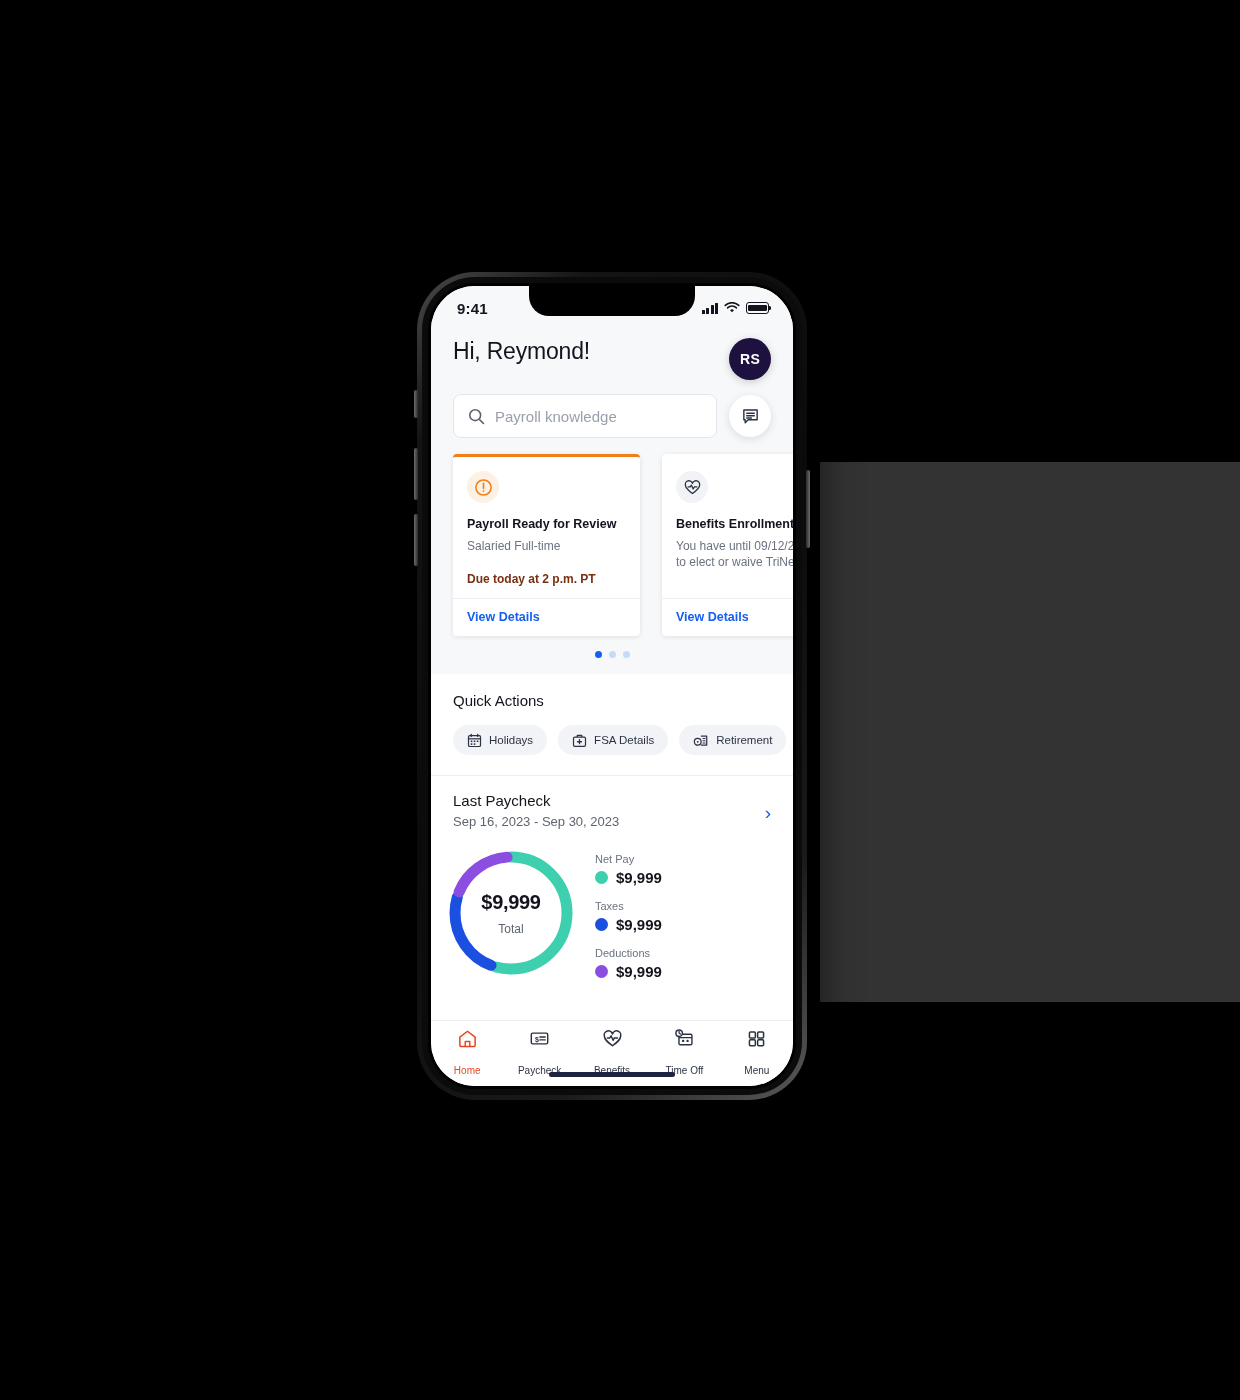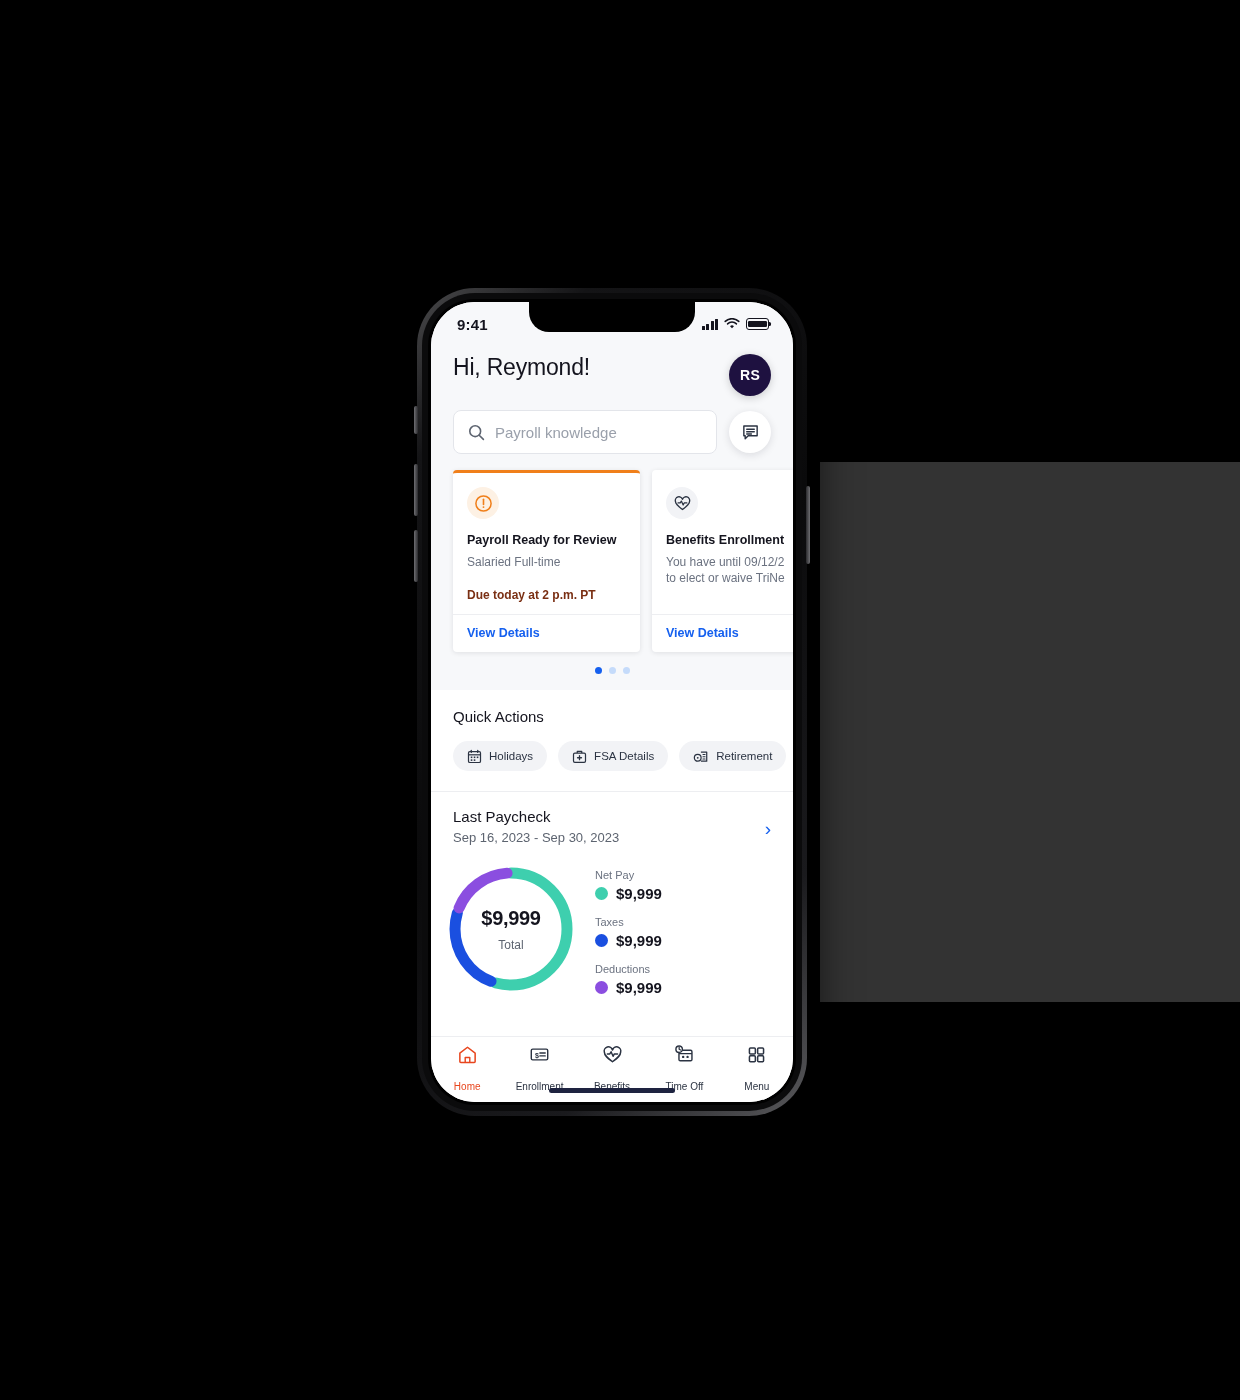--- a/index.html
+++ b/index.html
@@ -10,21 +10,21 @@
   #stage { position:relative; width:1240px; height:1400px; background:#000; }
 
   
   .backdrop-panel{
     position:absolute; left:820px; top:462px; width:420px; height:540px;
     background:#333333;
   }
 
   
   .device{
-    position:absolute; left:417px; top:288px; width:390px; height:828px;
+    position:absolute; left:417px; top:272px; width:390px; height:828px;
     border-radius:58px;
     background:linear-gradient(135deg,#4a4a4c 0%,#141416 14%,#0a0a0b 48%,#1a1a1d 80%,#5a5a5d 100%);
     padding:5px;
     box-shadow:0 18px 50px rgba(0,0,0,.9);
   }
   .device-inner{
     width:100%; height:100%; border-radius:53px;
     background:#0b0b0c;
     padding:6px;
   }
@@ -99,21 +99,21 @@
   }
 
   
   .cards-rail{ display:flex; gap:12px; padding:0 0 0 22px; }
   .card{
     flex:0 0 187px; background:#fff; border-radius:4px;
     box-shadow:0 1px 5px rgba(20,20,30,.10);
     display:flex; flex-direction:column; overflow:hidden;
   }
   .card.accent{ border-top:3px solid #f07f1a; }
-  .card.plain{ padding-top:3px; }
+  .card.plain{ padding-top:3px;margin-left:10px; }
   .card-body{ padding:14px 14px 12px 14px; flex:1 1 auto; }
   .card-ico{
     width:32px; height:32px; border-radius:50%;
     display:flex; align-items:center; justify-content:center; margin-bottom:14px;
   }
   .ico-orange{ background:#fdf1e4; }
   .ico-grey{ background:#f2f3f6; }
   .card-title{ font-size:12.5px; font-weight:700; color:#14141e; margin-bottom:7px; }
   .card-sub{ font-size:12px; color:#6b7280; line-height:1.35; }
   .card-due{ font-size:12px; font-weight:700; color:#7a2f13; margin-top:18px; }
@@ -383,21 +383,21 @@
             <span class="tab-lab">Home</span>
           </div>
 
           <div class="tab">
             <svg width="21" height="21" viewBox="0 0 22 22">
               <rect x="2.4" y="5.4" width="17.2" height="11.2" rx="1.5" stroke="#2b3342" stroke-width="1.5" fill="none"></rect>
               <text x="6.2" y="14.2" font-size="7.4" font-family="Liberation Sans, sans-serif" font-weight="700" fill="#2b3342">$</text>
               <line x1="11.4" y1="9.4" x2="17" y2="9.4" stroke="#2b3342" stroke-width="1.4" stroke-linecap="round"></line>
               <line x1="11.4" y1="12.5" x2="17" y2="12.5" stroke="#2b3342" stroke-width="1.4" stroke-linecap="round"></line>
             </svg>
-            <span class="tab-lab">Enrollment</span>
+            <span class="tab-lab">Paycheck</span>
           </div>
 
           <div class="tab">
             <svg width="21" height="21" viewBox="0 0 22 22">
               <path d="M11 18.6 C5.4 14.4 2.5 12 2.5 8.7 A4.1 4.1 0 0 1 11 6.2 A4.1 4.1 0 0 1 19.5 8.7 C19.5 12 16.6 14.4 11 18.6Z" stroke="#2b3342" stroke-width="1.6" fill="none" stroke-linejoin="round"></path>
               <polyline points="5.6,10.4 8.2,10.4 9.5,8.1 11.6,12.9 12.9,10.4 16.3,10.4" stroke="#2b3342" stroke-width="1.5" fill="none" stroke-linecap="round" stroke-linejoin="round"></polyline>
             </svg>
             <span class="tab-lab">Benefits</span>
           </div>
 

